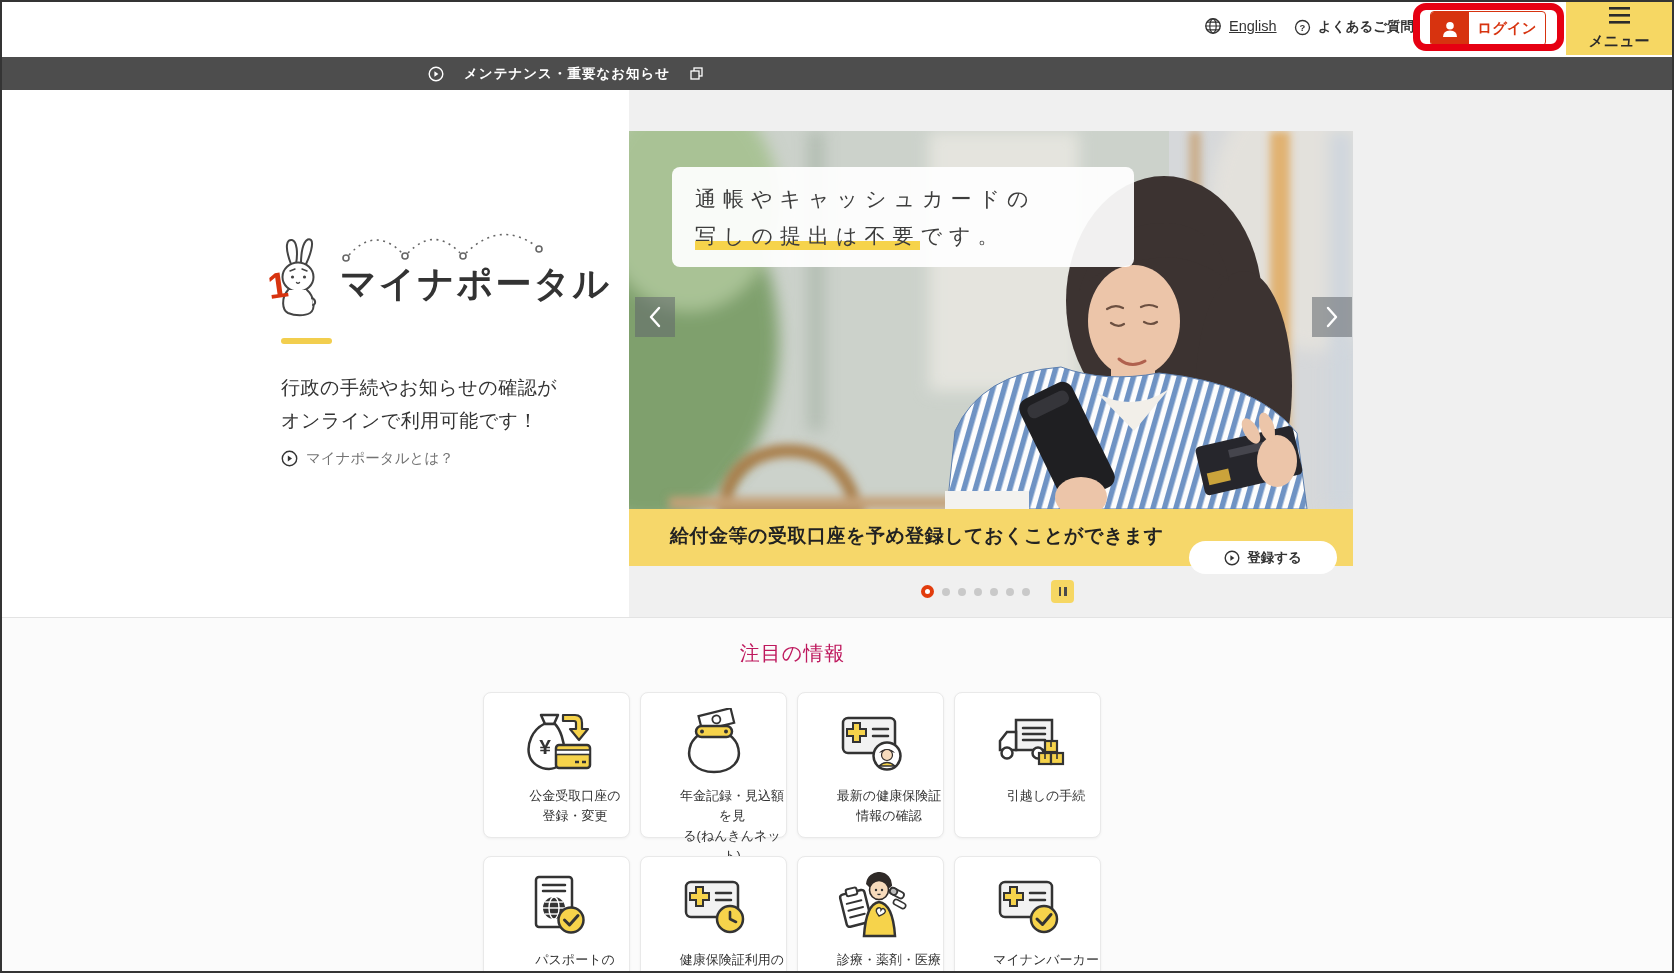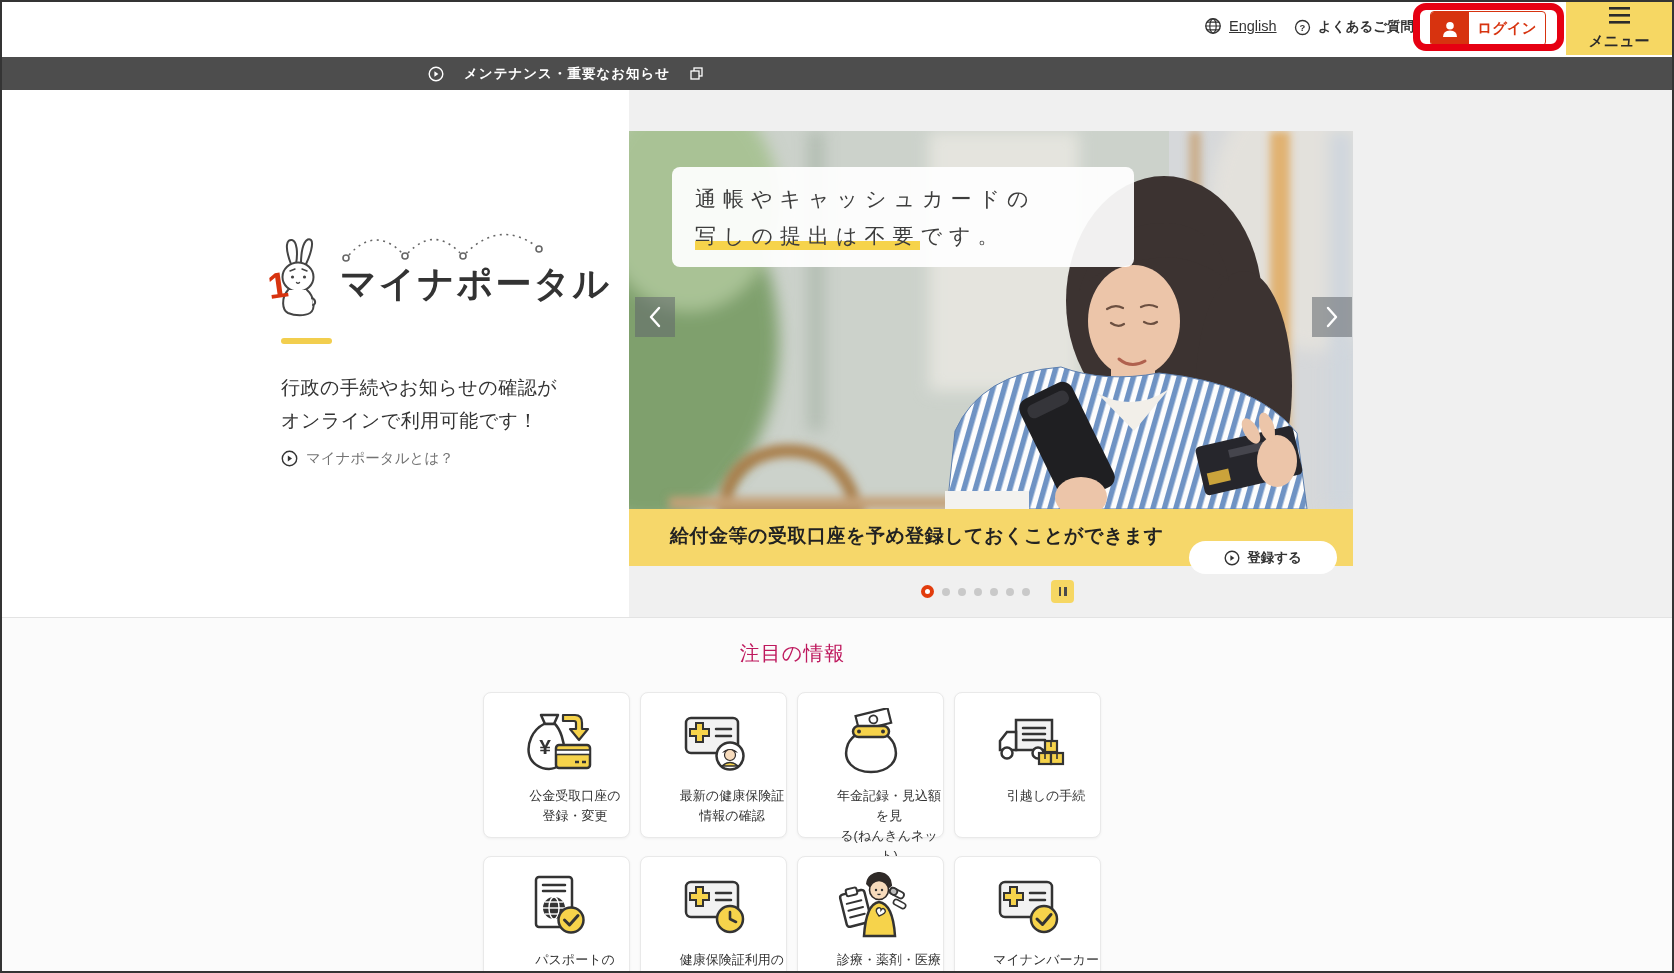--- a/index.html
+++ b/index.html
@@ -310,50 +310,50 @@
             <line x1="63" y1="54" x2="67" y2="54" stroke="#333" stroke-width="2.5"></line>
           </svg>
           <div class="card-label">
             <div>公金受取口座の</div>
             <div>登録・変更</div>
           </div>
         </div>
 
         <div class="card">
           <svg width="76" height="70" viewBox="0 0 76 70">
+            <g transform="rotate(-14 40 12)">
+              <rect x="24" y="4" width="33" height="15" class="ic-fillw" stroke="#333" stroke-width="2.2"></rect>
+              <circle cx="40.5" cy="11.5" r="4" class="ic-stroke" style="stroke-width:1.8"></circle>
+            </g>
+            <path d="M15,36 C8,54 22,64 38,64 C54,64 68,54 61,36 C56,26 48,23 38,23 C28,23 20,26 15,36 Z" class="ic-fillw" stroke="#333" stroke-width="2.5"></path>
+            <rect x="20" y="18" width="36" height="11" rx="5.5" class="ic-filly" stroke="#333" stroke-width="2.5"></rect>
+            <circle cx="26" cy="23.5" r="2" fill="#333"></circle>
+              <circle cx="50" cy="23.5" r="2" fill="#333"></circle>
+          </svg>
+          <div class="card-label">
+            <div>年金記録・見込額を見</div>
+            <div>る(ねんきんネット)</div>
+          </div>
+        </div>
+
+        <div class="card">
+          <svg width="76" height="70" viewBox="0 0 76 70">
             <rect x="10" y="10" width="52" height="35" rx="5" class="ic-fillg" stroke="#333" stroke-width="2.5"></rect>
             <path d="M20,15 h7 v6 h6 v7 h-6 v6 h-7 v-6 h-6 v-7 h6 z" class="ic-filly" stroke="#333" stroke-width="2"></path>
             <line x1="40" y1="21" x2="55" y2="21" class="ic-stroke"></line>
             <line x1="40" y1="28" x2="55" y2="28" class="ic-stroke"></line>
             <path d="M46,45 l-3,7 l8,-3" class="ic-fillw" stroke="#333" stroke-width="2"></path>
             <circle cx="54" cy="48" r="13.5" class="ic-fillw" stroke="#333" stroke-width="2.5"></circle>
             <path d="M46,45 a10,10 0 0 1 16,0 a14,10 0 0 0 -16,0 z" fill="#2f2a28"></path>
             <circle cx="54" cy="47" r="5.5" fill="#f7dbbc" stroke="#2f2a28" stroke-width="1.2"></circle>
             <path d="M46,58 q8,-7 16,0 z" class="ic-filly" stroke="#333" stroke-width="1.5"></path>
           </svg>
           <div class="card-label">
             <div>最新の健康保険証</div>
             <div>情報の確認</div>
-          </div>
-        </div>
-
-        <div class="card">
-          <svg width="76" height="70" viewBox="0 0 76 70">
-            <g transform="rotate(-14 40 12)">
-              <rect x="24" y="4" width="33" height="15" class="ic-fillw" stroke="#333" stroke-width="2.2"></rect>
-              <circle cx="40.5" cy="11.5" r="4" class="ic-stroke" style="stroke-width:1.8"></circle>
-            </g>
-            <path d="M15,36 C8,54 22,64 38,64 C54,64 68,54 61,36 C56,26 48,23 38,23 C28,23 20,26 15,36 Z" class="ic-fillw" stroke="#333" stroke-width="2.5"></path>
-            <rect x="20" y="18" width="36" height="11" rx="5.5" class="ic-filly" stroke="#333" stroke-width="2.5"></rect>
-            <circle cx="26" cy="23.5" r="2" fill="#333"></circle>
-              <circle cx="50" cy="23.5" r="2" fill="#333"></circle>
-          </svg>
-          <div class="card-label">
-            <div>年金記録・見込額を見</div>
-            <div>る(ねんきんネット)</div>
           </div>
         </div>
 
         <div class="card">
           <svg width="76" height="70" viewBox="0 0 76 70">
             <rect x="26" y="12" width="36" height="30" class="ic-fillg" stroke="#333" stroke-width="2.5"></rect>
             <line x1="33" y1="20" x2="55" y2="20" class="ic-stroke"></line>
             <line x1="33" y1="26" x2="55" y2="26" class="ic-stroke"></line>
             <line x1="33" y1="32" x2="55" y2="32" class="ic-stroke"></line>
             <path d="M26,24 h-9 l-7,9 v9 h16 z" class="ic-fillw" stroke="#333" stroke-width="2.5"></path>

